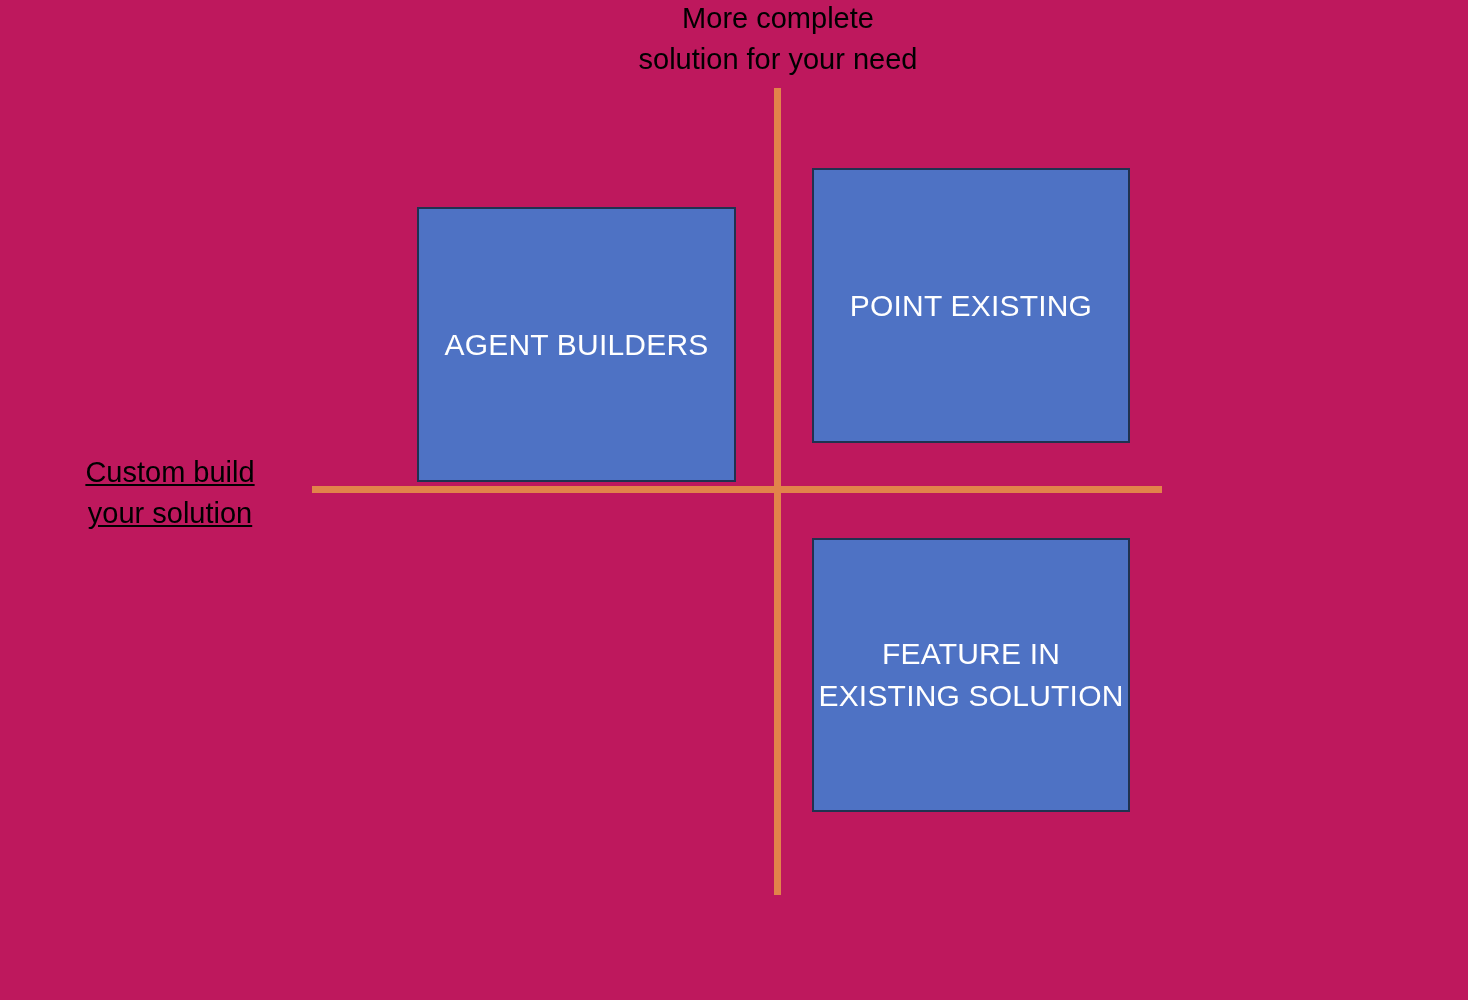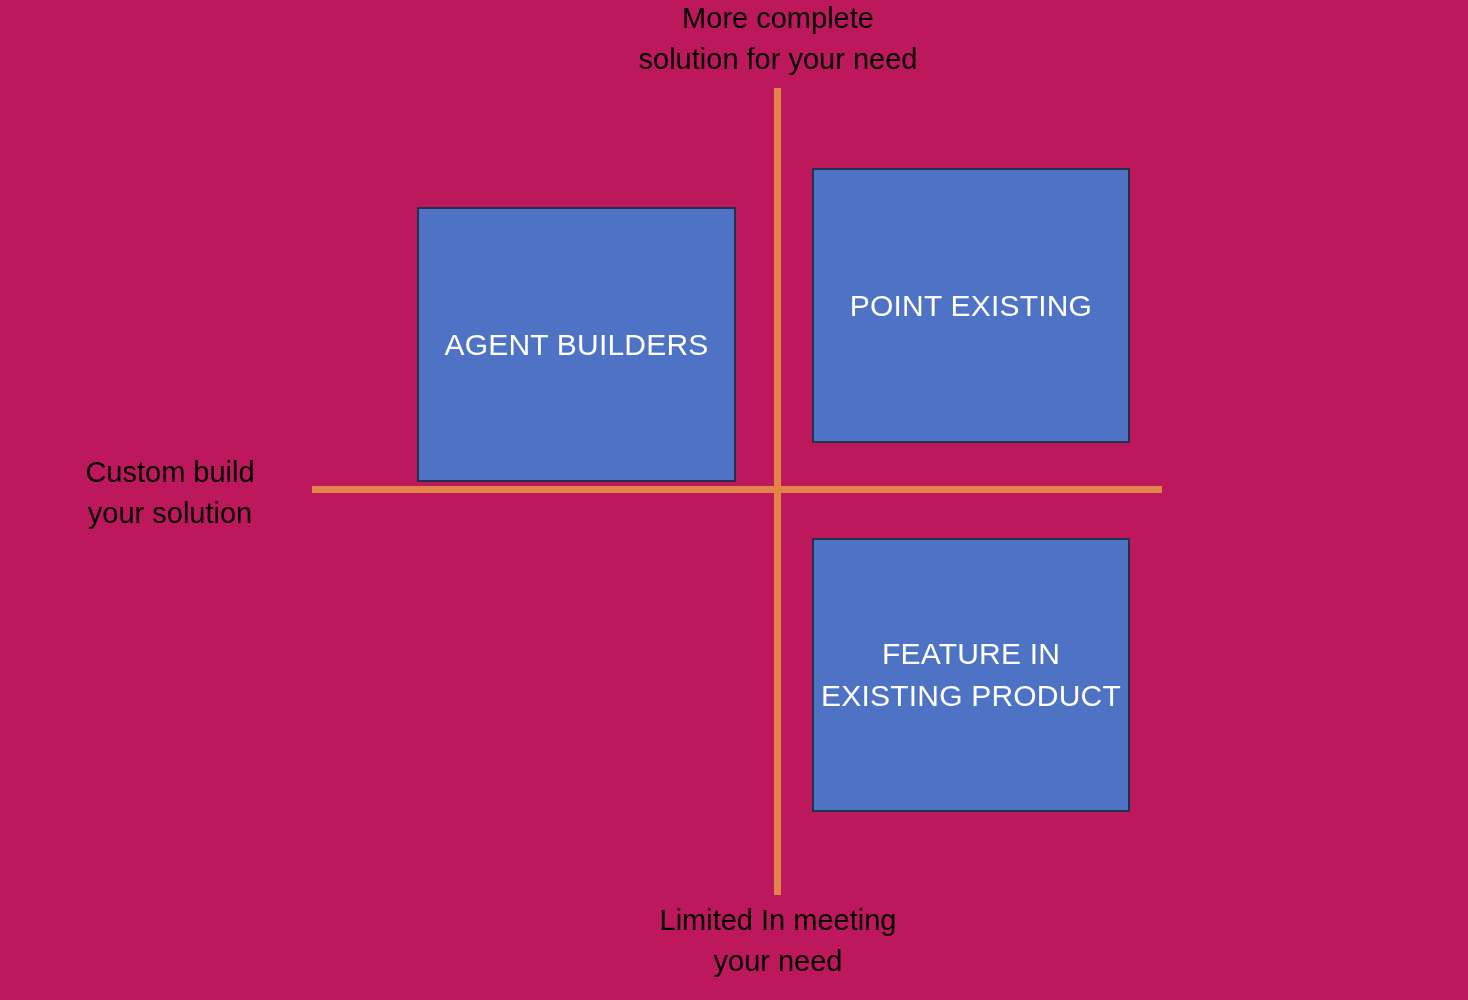--- a/index.html
+++ b/index.html
@@ -66,48 +66,46 @@
     position: absolute;
     color: #000000;
     font-size: 29px;
     font-weight: 400;
     line-height: 41px;
     text-align: center;
     white-space: pre-line;
   }
   #label-top    { left: 578px; top: -2px;  width: 400px; }
   #label-bottom { left: 578px; top: 900px; width: 400px; }
-  #label-left   { left: 30px;  top: 452px; width: 280px; }
+  #label-left   { left: 30px;  top: 452px; width: 280px; text-decoration: underline; }
   #label-right  { left: 1180px;top: 450px; width: 256px; }
 </style>
 </head>
 <body>
 
 <div id="canvas">
 
   <div class="axis-v"></div>
   <div class="axis-h"></div>
 
   <div class="axis-label" id="label-top">More complete
 solution for your need</div>
 
-  <div class="axis-label" id="label-bottom">Limited In meeting
-your need</div>
 
   <div class="axis-label" id="label-left">Custom build
 your solution</div>
 
 
   <div class="qbox" id="box-agent-builders">
     <span class="qlabel">AGENT BUILDERS</span>
   </div>
 
   <div class="qbox" id="box-point-solution">
     <span class="qlabel">POINT EXISTING</span>
   </div>
 
 
   <div class="qbox" id="box-feature-existing">
     <span class="qlabel">FEATURE IN
-EXISTING PRODUCT</span>
+EXISTING SOLUTION</span>
   </div>
 
 </div>
 
 </body></html>

